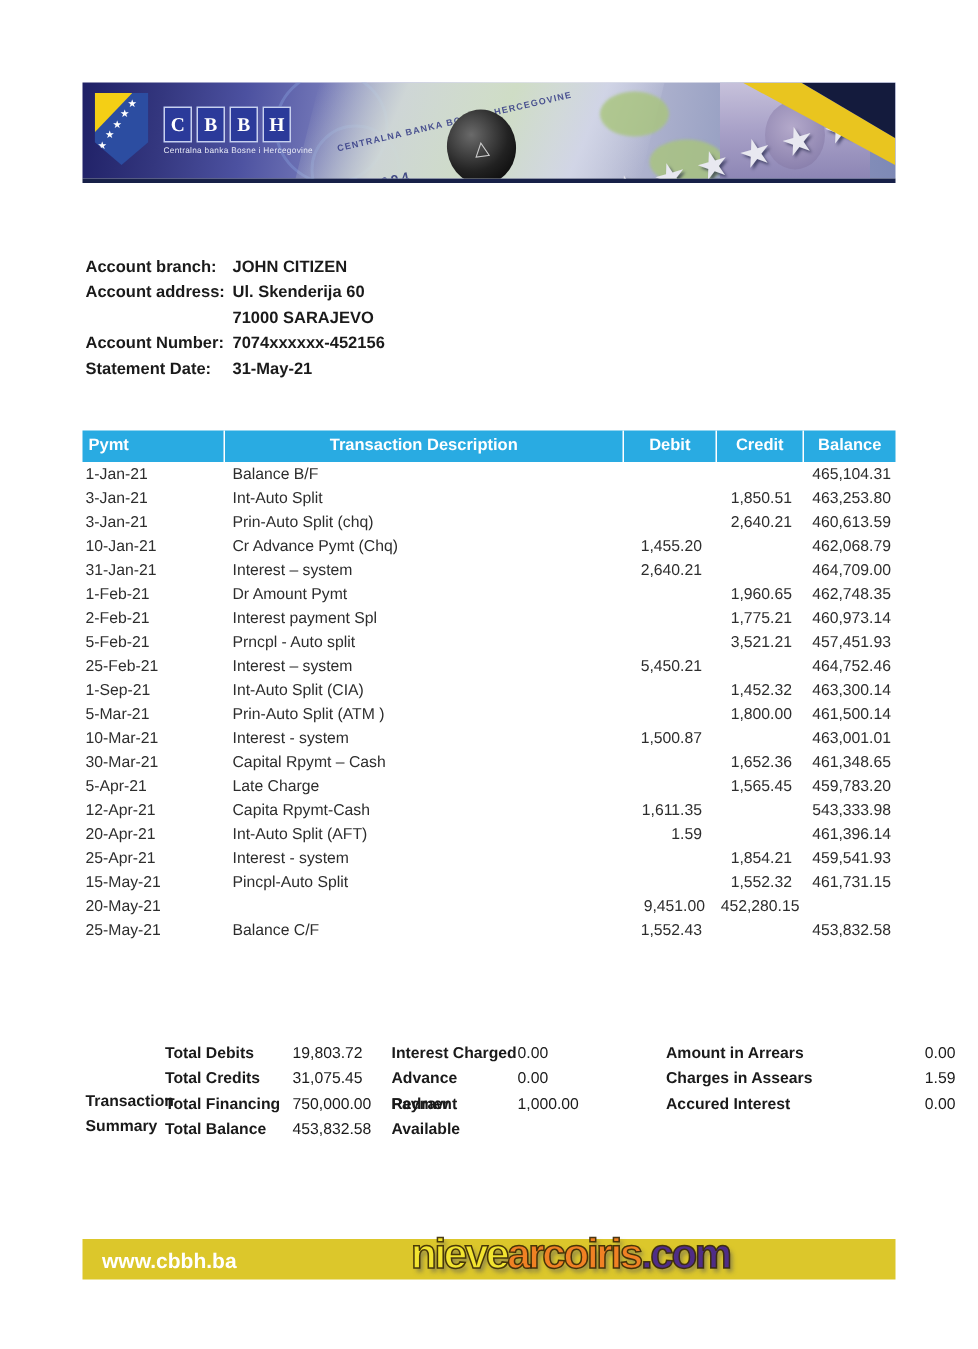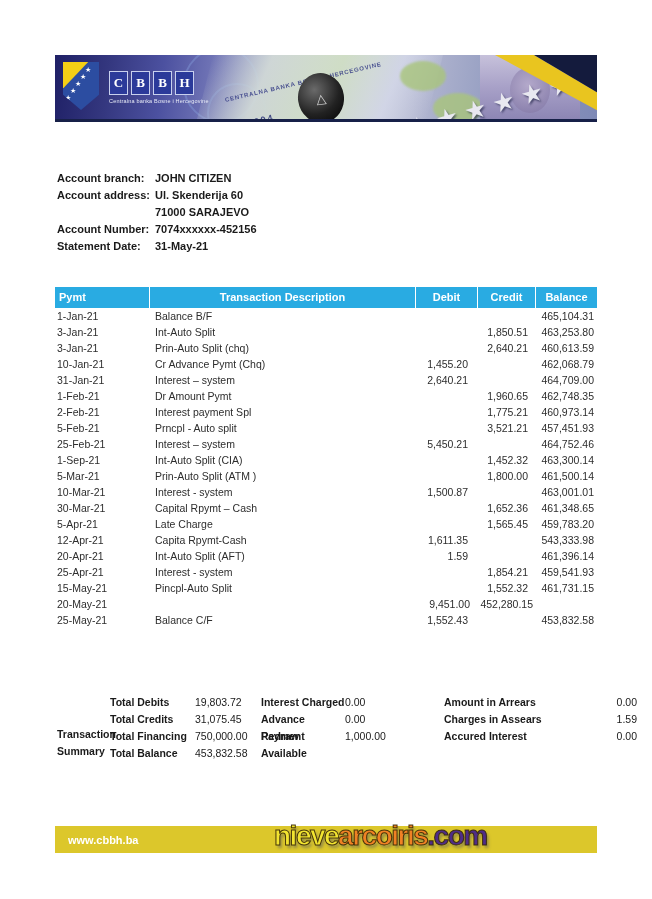--- a/index.html
+++ b/index.html
@@ -81,21 +81,21 @@
   .sum-row{display:flex;height:17px;line-height:17px;}
   .sum-label{font-weight:bold;}
   .sum-col-a{left:110px;} .sum-col-a .sum-label{width:85px;}
   .sum-col-b{left:261px;} .sum-col-b .sum-label{width:84px;}
   .sum-col-c{left:404px;width:193px;margin-left:40px;}
   .sum-col-c .sum-row{justify-content:space-between;}
 
   
   .footerbar{position:absolute;left:55px;top:826px;width:542px;height:27px;background:#DCC72B;
     display:flex;align-items:center;}
-  .footerbar span{color:#fff;font-weight:bold;font-size:11px;padding-left:13px;}
+  .footerbar span{color:#fff;font-weight:bold;font-size:14px;padding-left:13px;}
 
   
   .watermark{position:absolute;left:274px;top:820px;font-size:28px;font-weight:bold;
     letter-spacing:-1.5px;white-space:nowrap;z-index:5;
     -webkit-text-stroke:1px rgba(55,40,5,.9);
     text-shadow:2px 3px 3px rgba(90,90,90,.55);}
   .wm-y{color:#F2E430;}
   .wm-o{color:#F08124;}
   .wm-p{color:#4F2D87;}
 </style>

